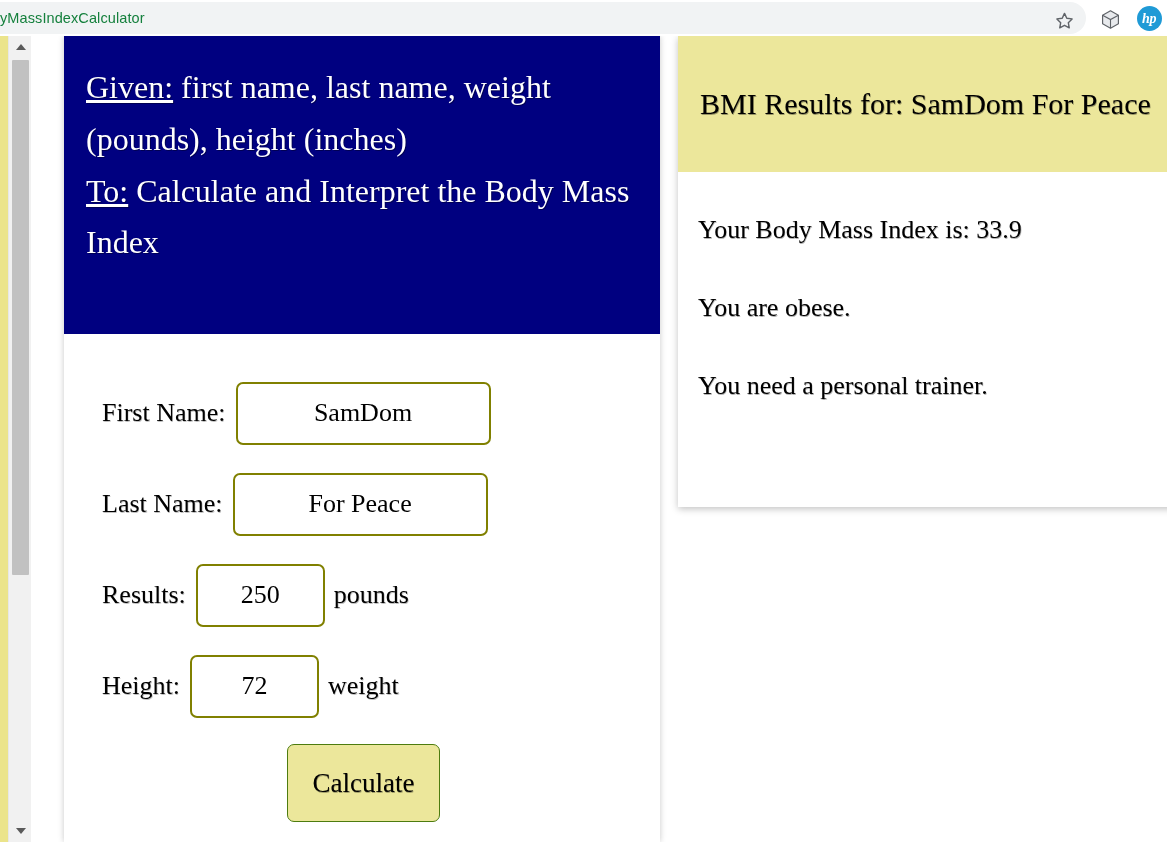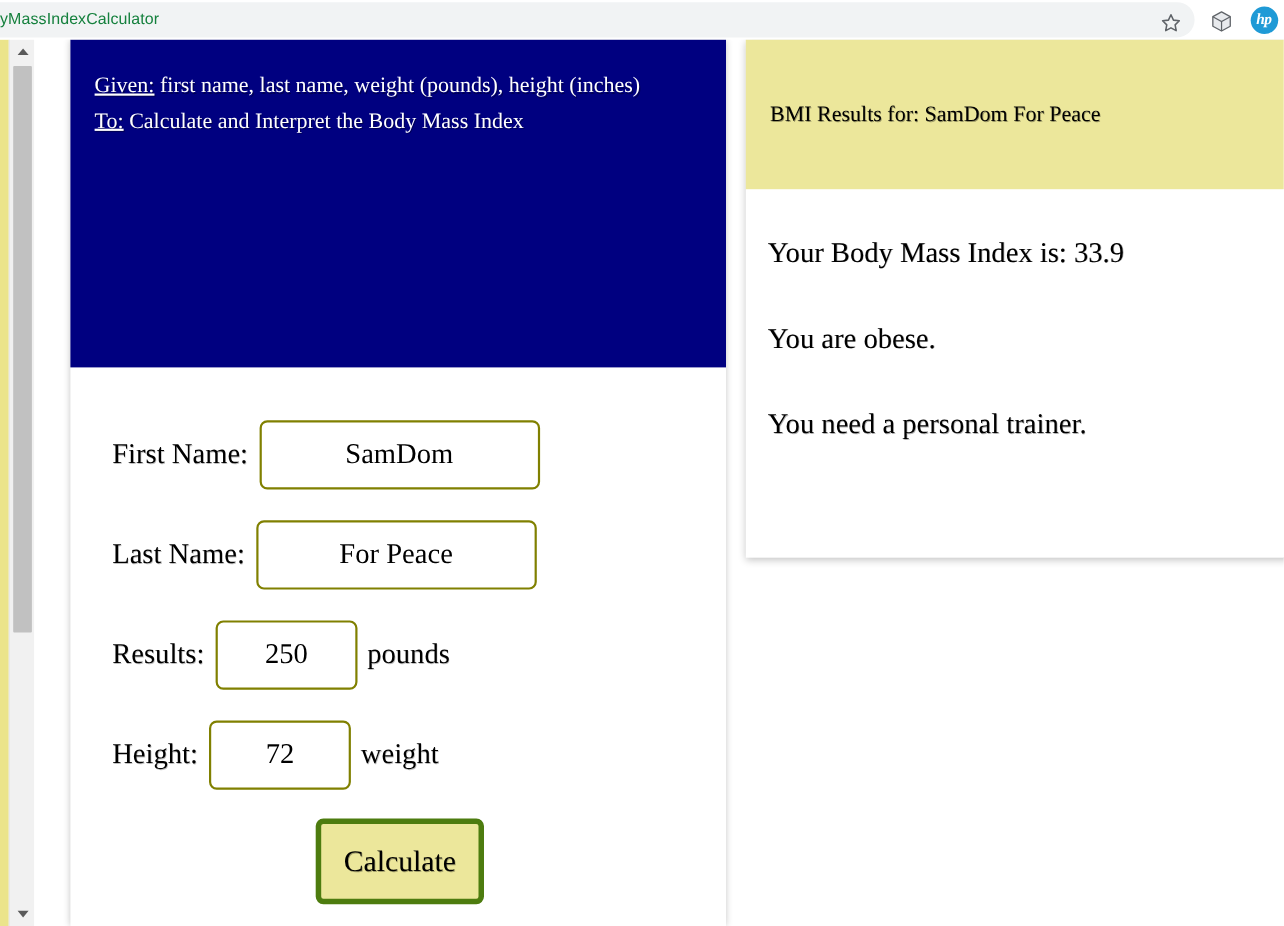--- a/index.html
+++ b/index.html
@@ -118,21 +118,21 @@
   .card-header {
     position: absolute;
     left: 0; top: 0;
     width: 596px; height: 298px;
     background: #000080;
     color: #ffffff;
     padding: 26px 22px 0 22px;
   }
   .card-header p {
     margin: 0;
-    font-size: 20px;
+    font-size: 32px;
     line-height: 1.62;
     text-shadow: 1px 1px 0 rgba(0,0,0,0.35);
   }
   .card-header u { text-decoration: underline; }
 
   .form-body {
     position: absolute;
     left: 0; top: 298px;
     width: 596px;
     padding: 46px 0 0 38px;
@@ -174,21 +174,21 @@
   .calc-row {
     display: flex;
     padding-left: 185px;
     margin-top: 9px;
   }
   .calc-button {
     font-family: "Liberation Serif", "DejaVu Serif", serif;
     font-size: 27px;
     color: #000000;
     background: #ece79b;
-    border: 5px solid #4d7c0f;
+    border: 1px solid #4d7c0f;
     border-radius: 7px;
     width: 153px;
     height: 78px;
     cursor: pointer;
     text-shadow: .6px .6px 0 rgba(0,0,0,0.3);
   }
 
   
   .results-card {
     position: absolute;
@@ -198,21 +198,21 @@
     box-shadow: 0 2px 7px rgba(0,0,0,0.24);
   }
   .results-header {
     height: 136px;
     background: #ece79b;
     padding: 0 0 0 22px;
     display: flex;
     align-items: center;
   }
   .results-header-text {
-    font-size: 20px;
+    font-size: 30px;
     color: #000000;
     text-shadow: .7px .7px 0 rgba(0,0,0,0.35);
   }
   .results-body {
     padding: 43px 0 0 20px;
   }
   .results-body p {
     margin: 0 0 48px 0;
     font-size: 26px;
     color: #000000;

